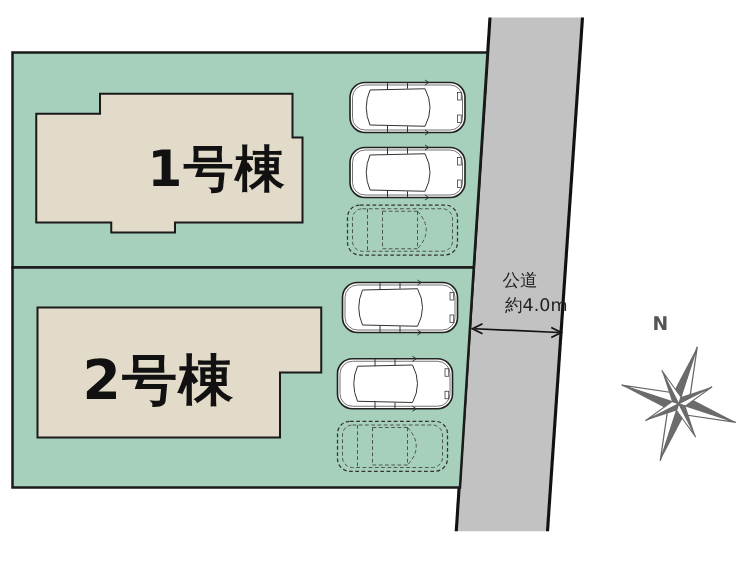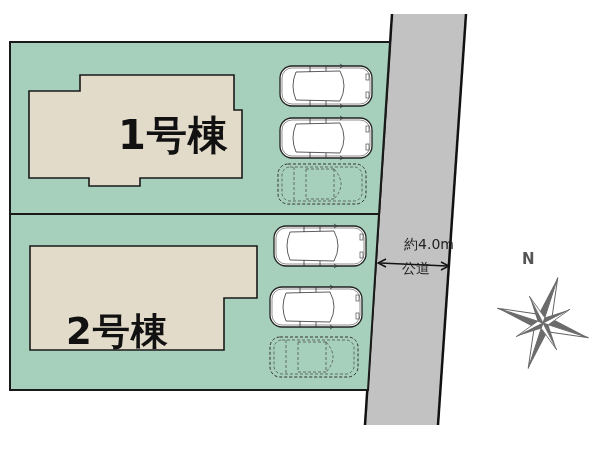--- a/index.html
+++ b/index.html
@@ -89,19 +89,19 @@
         <polygon points="0,30 4,4 0,0" fill="#6b6b6b"></polygon>
         <polygon points="30,0 4,-4 0,0" fill="#6b6b6b"></polygon>
         <polygon points="30,0 4,4 0,0" fill="#ffffff" stroke="#666" stroke-width="0.8"></polygon>
         <polygon points="-30,0 -4,4 0,0" fill="#6b6b6b"></polygon>
         <polygon points="-30,0 -4,-4 0,0" fill="#ffffff" stroke="#666" stroke-width="0.8"></polygon>
       </g>
     </g>
   </svg>
 
   <div class="lbl" style="left:78px;top:108px;font-size:40px;margin-left:40px;">1号棟</div>
-  <div class="lbl" style="left:66px;top:275px;font-size:37px;margin-top:32px;">2号棟</div>
+  <div class="lbl" style="left:66px;top:275px;font-size:44px;">2号棟</div>
 
-  <div class="road-lbl" style="left:396px;top:216px;width:40px;margin-top:44px;">公道</div>
+  <div class="road-lbl" style="left:396px;top:216px;width:40px;">公道</div>
   <div class="road-lbl" style="left:378px;top:236px;width:76px;text-align:right;">約4.0m</div>
 
   <div class="lbl" style="left:522px;top:250px;font-size:15px;color:#555;">N</div>
 </div>
 
 </body></html>

